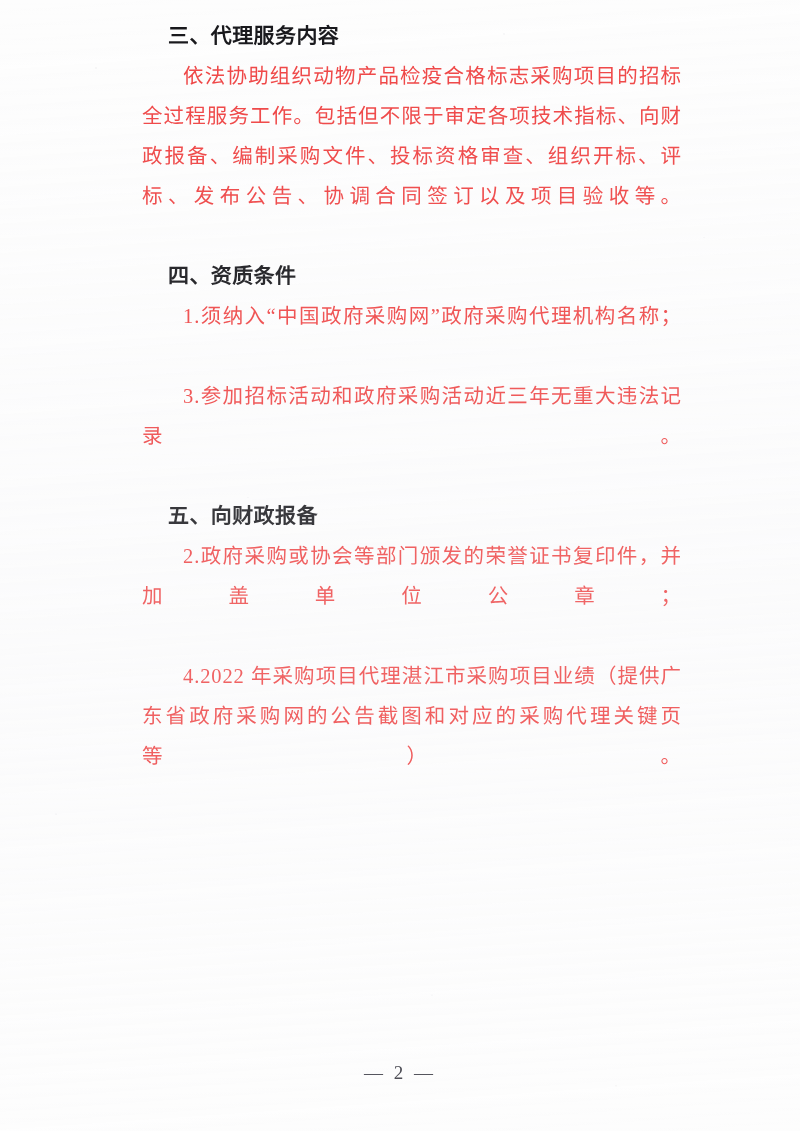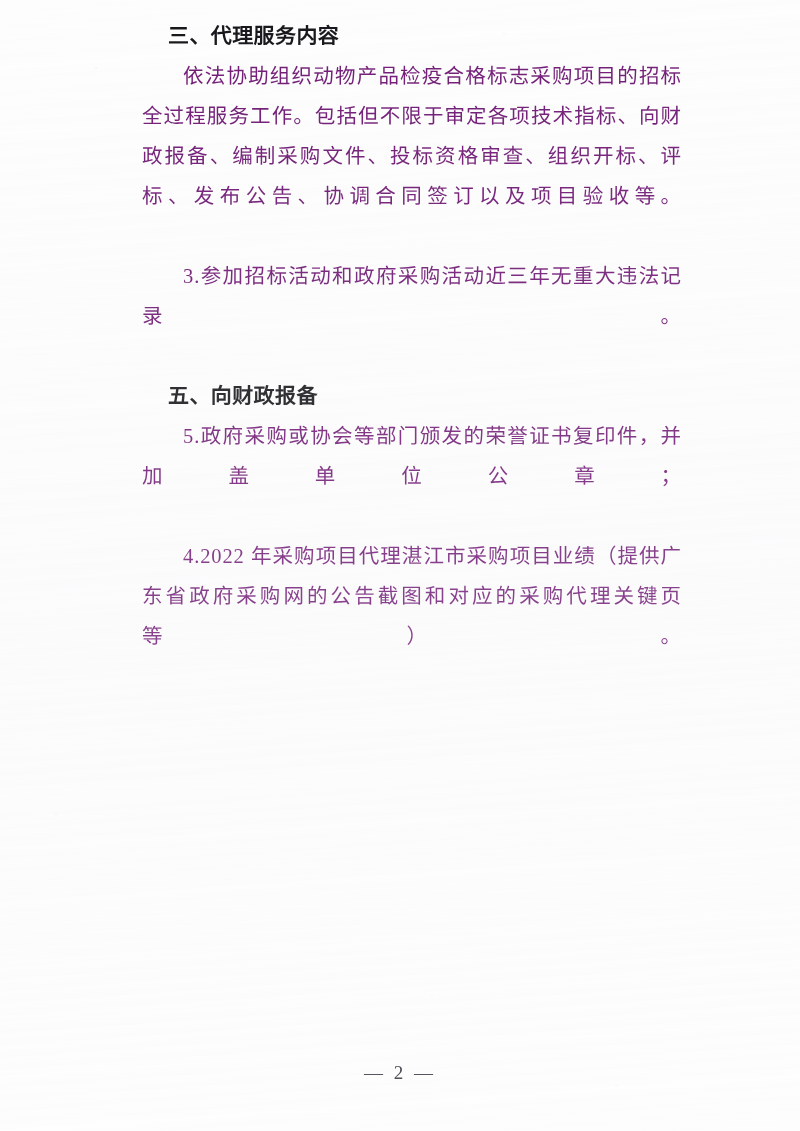--- a/index.html
+++ b/index.html
@@ -77,21 +77,21 @@
     padding-left: 26px;          
     letter-spacing: 0.4px;
     white-space: nowrap;
   }
 
   
   .para {
     font-family: "Liberation Serif", "DejaVu Serif", serif;
     font-size: 20.5px;
     line-height: 40px;
-    color: #701a75;
+    color: #ef4444;
     text-align: justify;
     text-justify: inter-character;
     text-indent: 41px;           
     letter-spacing: 0.9px;
     word-break: break-all;
     margin: 0;
   }
   
   .para::after {
     content: "";
@@ -115,24 +115,26 @@
 </head>
 <body>
 
 <div id="page">
 
   <div class="doc-body">
 
     <div class="heading">三、代理服务内容</div>
     <p class="para">依法协助组织动物产品检疫合格标志采购项目的招标全过程服务工作。包括但不限于审定各项技术指标、向财政报备、编制采购文件、投标资格审查、组织开标、评标、发布公告、协调合同签订以及项目验收等。</p>
 
+    <div class="heading">四、资质条件</div>
+    <p class="para">1.须纳入“中国政府采购网”政府采购代理机构名称；</p>
     <p class="para">3.参加招标活动和政府采购活动近三年无重大违法记录。</p>
 
     <div class="heading">五、向财政报备</div>
-    <p class="para">5.政府采购或协会等部门颁发的荣誉证书复印件，并加盖单位公章；</p>
+    <p class="para">2.政府采购或协会等部门颁发的荣誉证书复印件，并加盖单位公章；</p>
     <p class="para">4.2022 年采购项目代理湛江市采购项目业绩（提供广东省政府采购网的公告截图和对应的采购代理关键页等）。</p>
 
   </div>
 
   <div class="page-number">— 2 —</div>
 
 </div>
 
 <div id="scan-bands"></div>
 <div id="scan-noise"></div>

